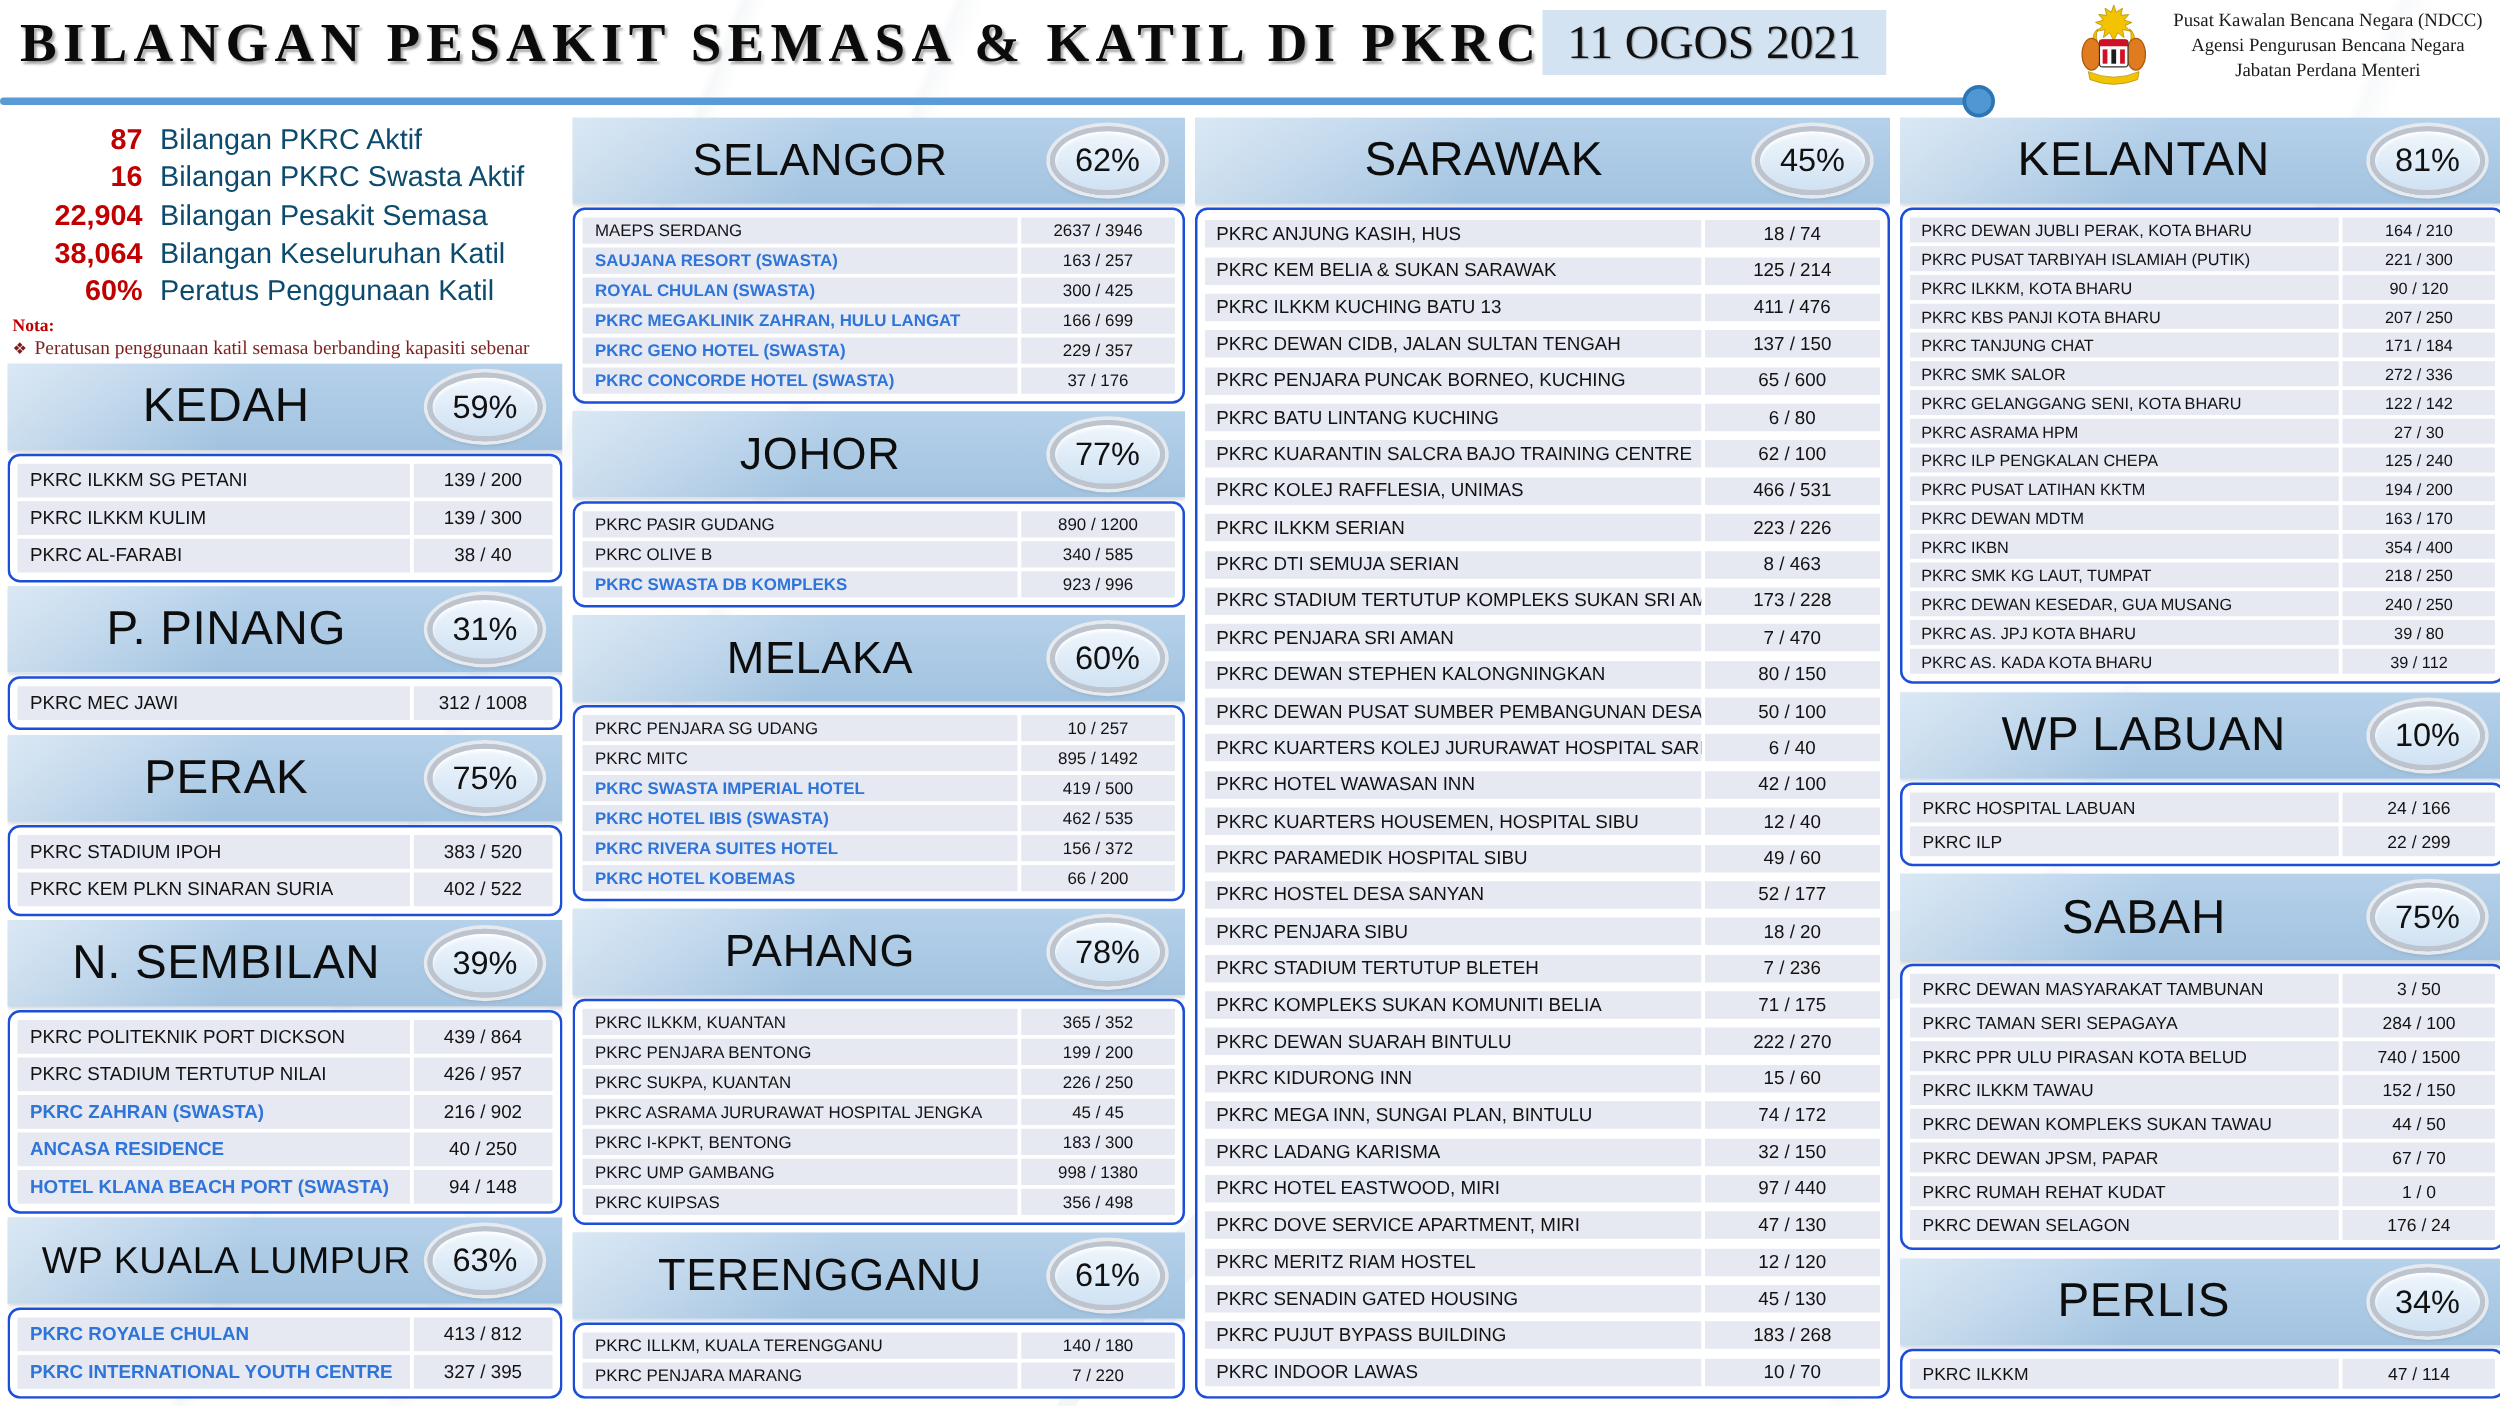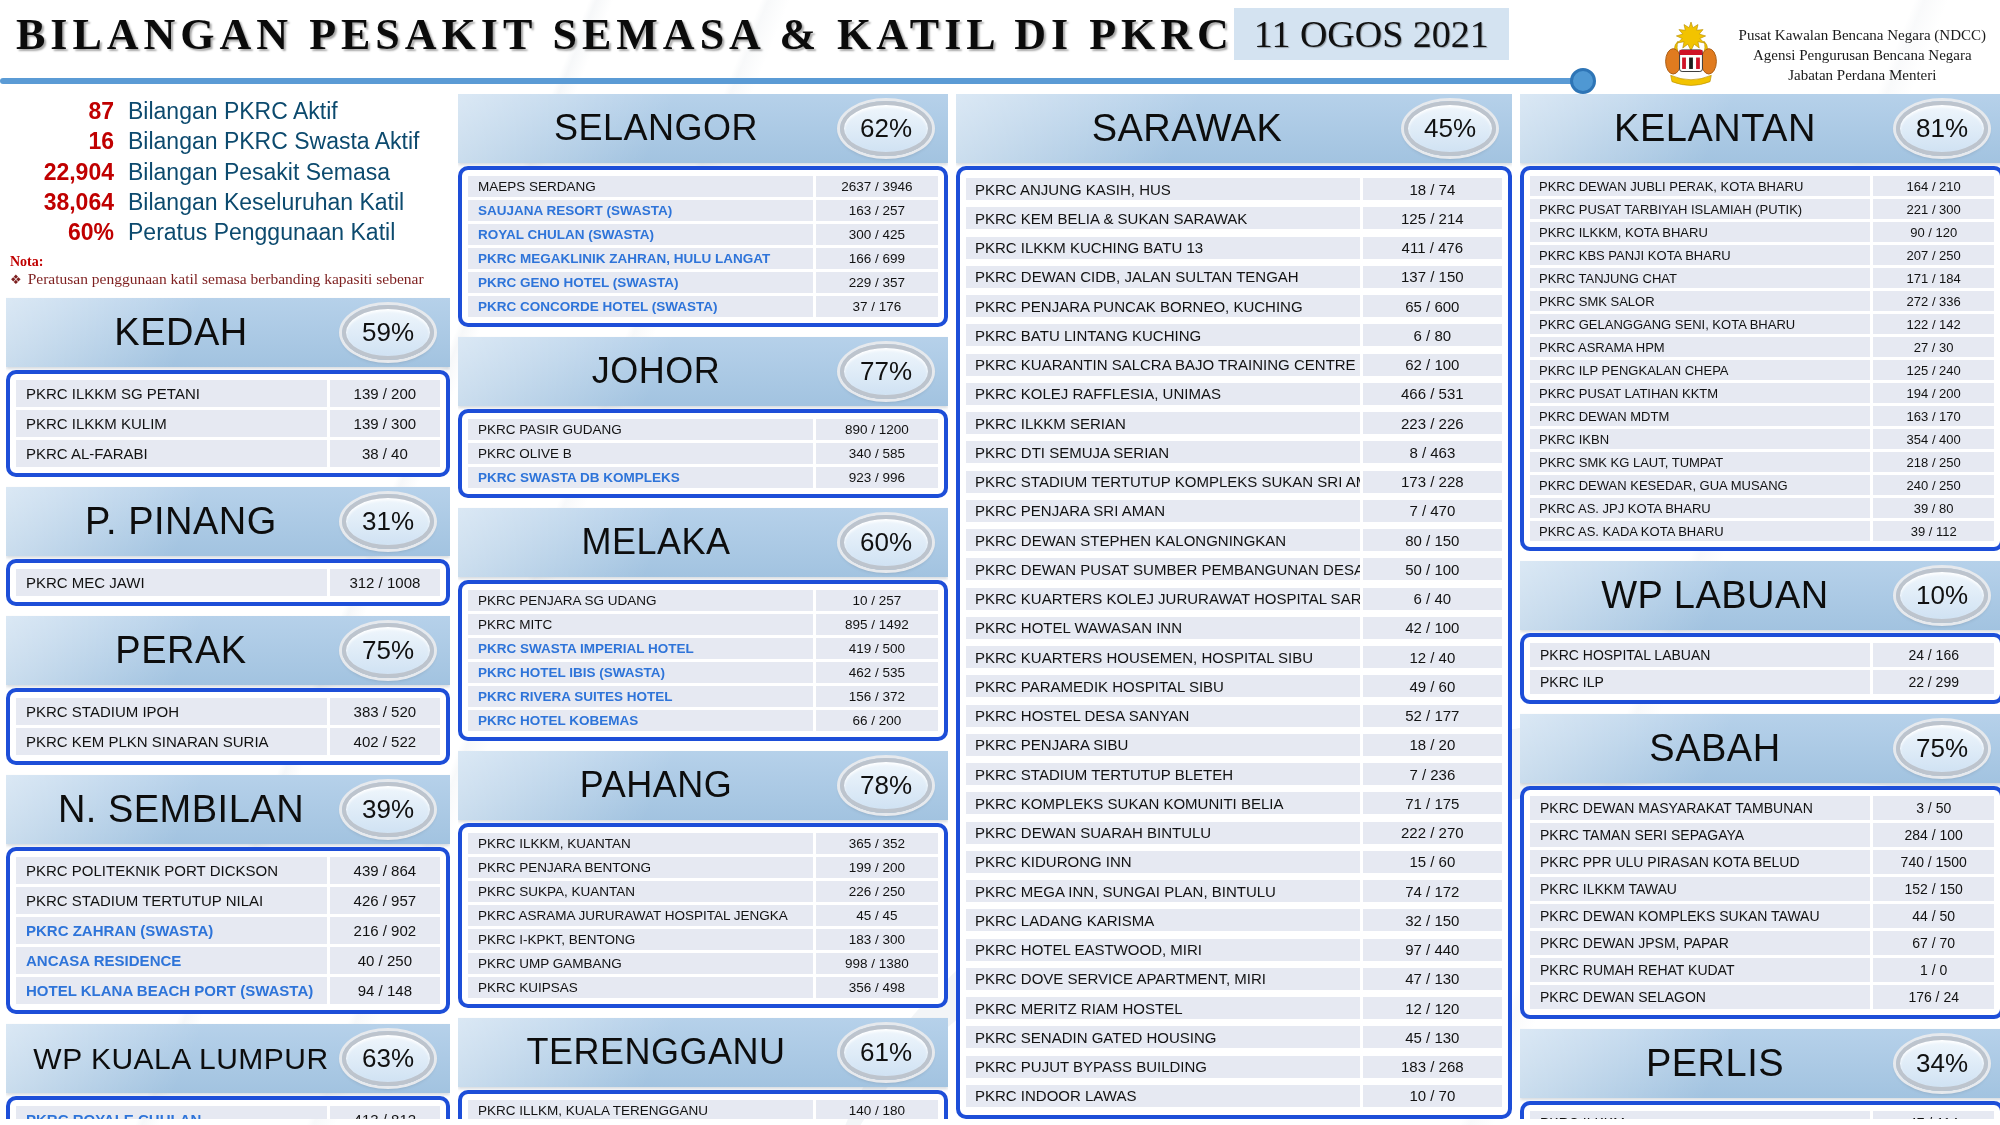--- a/index.html
+++ b/index.html
@@ -29,35 +29,35 @@
   .header-left{ display:flex; align-items:center; position:absolute; left:16px; top:8px; }
   .page-title{
     font-family:"Liberation Serif", serif; font-weight:bold; font-size:44px;
     letter-spacing:5px; color:#0b0b0b; text-shadow:2px 2px 2px rgba(0,0,0,.35);
     white-space:nowrap;
   }
   .datebox{
     font-family:Liberation Serif, serif; font-size:38px; color:#111;
     background:#d4e3f1; padding:4px 20px; white-space:nowrap; text-shadow:1px 1px 1px rgba(0,0,0,.3);
   }
-  .header-right{ position:absolute; right:14px; top:22px; display:flex; align-items:center; gap:16px; }
+  .header-right{ position:absolute; right:14px; top:4px; display:flex; align-items:center; gap:16px; }
   .agency{ font-family:"Liberation Serif", serif; font-size:15px; color:#1a1a1a; text-align:center; line-height:1.35; }
   .rule{ position:absolute; left:0; bottom:8px; width:1586px; height:6px; background:#5b9bd5; border-radius:3px; }
   .rule-dot{
     position:absolute; left:1570px; bottom:-2px; width:26px; height:26px; border-radius:50%;
     background:#4f98d3; border:3px solid #2e75b6;
   }
 
   
   .board{
     position:relative; z-index:1;
     display:grid; grid-template-columns:444px 490px 556px 484px; gap:8px;
     padding:2px 4px 6px 6px; height:1033px;
   }
-  .col{ display:flex; flex-direction:column; gap:10px; justify-content:space-between; overflow:hidden; }
+  .col{ display:flex; flex-direction:column; justify-content:space-between; overflow:hidden; }
 
   
   .summary{ padding:2px 4px 0 4px; }
   .sumrow{ display:flex; align-items:baseline; gap:14px; line-height:1.32; }
   .sumval{ flex:0 0 104px; text-align:right; color:#c00000; font-weight:bold; font-size:23px; }
   .sumlabel{ font-size:23px; color:#0c4a6e; }
   .nota{ margin-top:6px; }
   .nota-label{ color:#c00000; font-weight:bold; font-size:14px; font-family:"Liberation Serif", serif; }
   .nota-line{ font-family:"Liberation Serif", serif; font-size:15.5px; color:#7d1f1f; display:flex; gap:6px; align-items:baseline; }
   .nota-bullet{ font-size:13px; color:#7d1f1f; }
@@ -80,21 +80,21 @@
   .badge{
     flex:0 0 auto; margin-left:8px;
     min-width:92px; text-align:center;
     font-size:26px; color:#111; padding:8px 14px;
     border-radius:50%;
     background:linear-gradient(180deg,#eff6fc,#d0e2f3);
     border:4px solid #bdc4cd;
     box-shadow:0 0 0 3px #e6e9ed, inset 0 2px 3px #ffffff, 0 2px 4px rgba(0,0,0,.25);
   }
   .tbl{
-    background:#ffffff; border:4px solid #1d4ed8; border-radius:10px;
+    background:#ffffff; border:2px solid #1d4ed8; border-radius:10px;
     padding:6px; margin-top:3px;
   }
   .row{ display:flex; gap:3px; margin-bottom:3px; }
   .row:last-child{ margin-bottom:0; }
   .fac,.val{ background:#e6e9f2; color:#121212; }
   .fac{
     flex:1; padding:4px 10px; font-size:14px; white-space:nowrap; overflow:hidden;
   }
   .val{ flex:0 0 26%; text-align:center; padding:4px 6px; font-size:14px; white-space:nowrap; }
   .fac.priv{ color:#2e74d9; font-weight:bold; }

